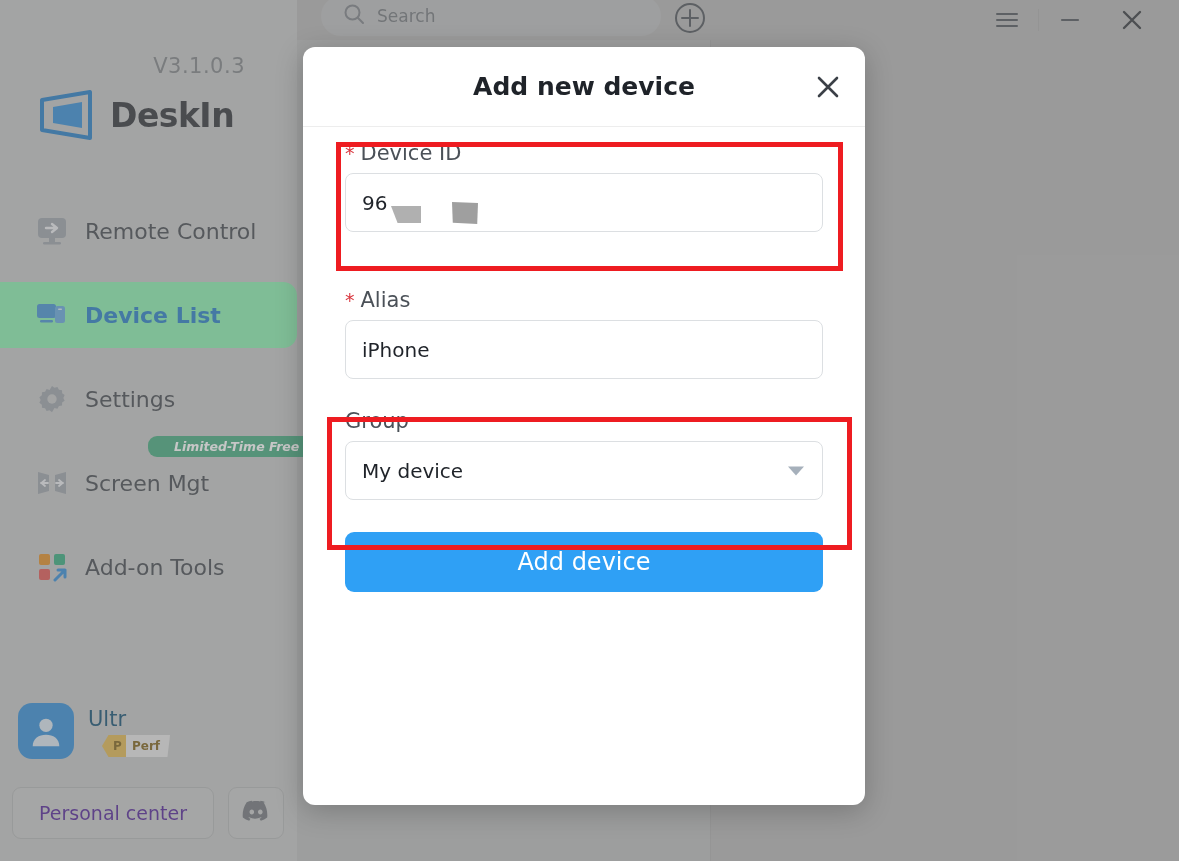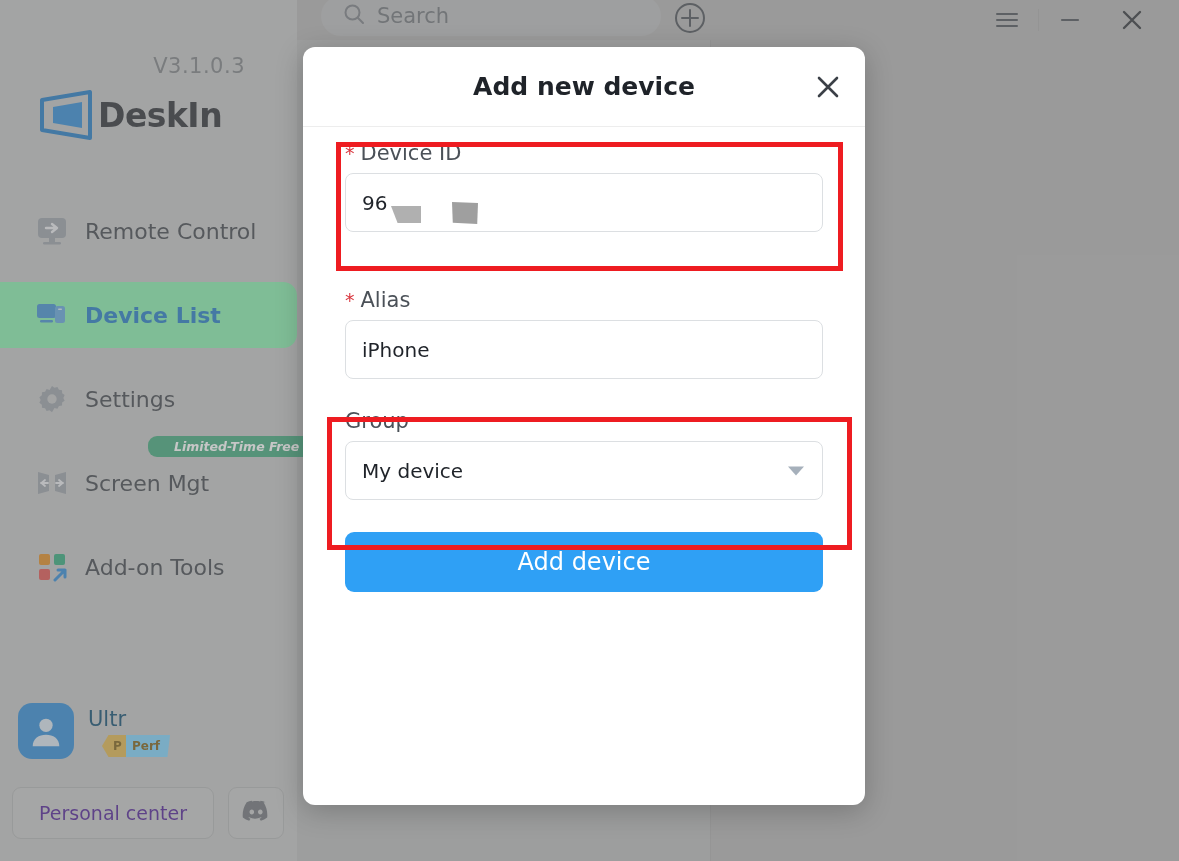--- a/index.html
+++ b/index.html
@@ -21,21 +21,21 @@
     position: absolute; left: 0; top: 0;
     width: 297px; height: 861px;
     background: #c3c5c5;
   }
   .version {
     position: absolute; right: 52px; top: 54px;
     font-size: 21px; color: #7c8084; letter-spacing: .5px;
   }
   .brand {
     position: absolute; left: 36px; top: 88px;
-    display: flex; align-items: center; 
+    display: flex; align-items: center; gap: 12px;
   }
   .brand-logo { width: 62px; height: 54px; }
   .brand-name {
     font-size: 33px; font-weight: bold; color: #2a2d33;
     letter-spacing: -.5px;
   }
 
   .nav { position: absolute; left: 0; top: 198px; width: 297px; }
   .nav-item {
     position: relative;
@@ -76,21 +76,21 @@
     position: relative; left: 14px;
   }
   .plan-p {
     width: 26px; height: 22px; background: #e0b64a;
     clip-path: polygon(0 50%, 25% 0, 100% 0, 100% 100%, 25% 100%);
     color: #7b5d12; font-size: 12px; font-weight: bold;
     display: flex; align-items: center; justify-content: center;
     padding-left: 5px;
   }
   .plan-txt {
-    background: #7dd3fc; color: #7b5d12;
+    background: #e5e5e5; color: #7b5d12;
     font-size: 12px; font-weight: bold;
     padding: 4px 10px 4px 6px; margin-left: -6px;
     clip-path: polygon(0 0, 100% 0, 94% 100%, 0 100%);
   }
   .footer-btns {
     position: absolute; left: 12px; top: 787px;
     display: flex; align-items: center; gap: 14px;
   }
   .personal-center {
     width: 202px; height: 52px;
@@ -111,21 +111,21 @@
   #topbar {
     position: absolute; left: 297px; top: 0; right: 0; height: 40px;
     background: #b4b4b4;
   }
   .search-box {
     position: absolute; left: 24px; top: -4px;
     width: 340px; height: 40px;
     background: #bbbcbd; border-radius: 20px;
     display: flex; align-items: center; gap: 12px; padding-left: 22px;
   }
-  .search-ph { font-size: 21px; color: #6f7479; }
+  .search-ph { font-size: 17px; color: #6f7479; }
   .add-btn {
     position: absolute; left: 377px; top: 2px;
     width: 32px; height: 32px; cursor: pointer;
   }
   .win-ctrls {
     position: absolute; right: 16px; top: 0;
     display: flex; align-items: center; gap: 0;
     height: 40px;
   }
   .win-btn {

